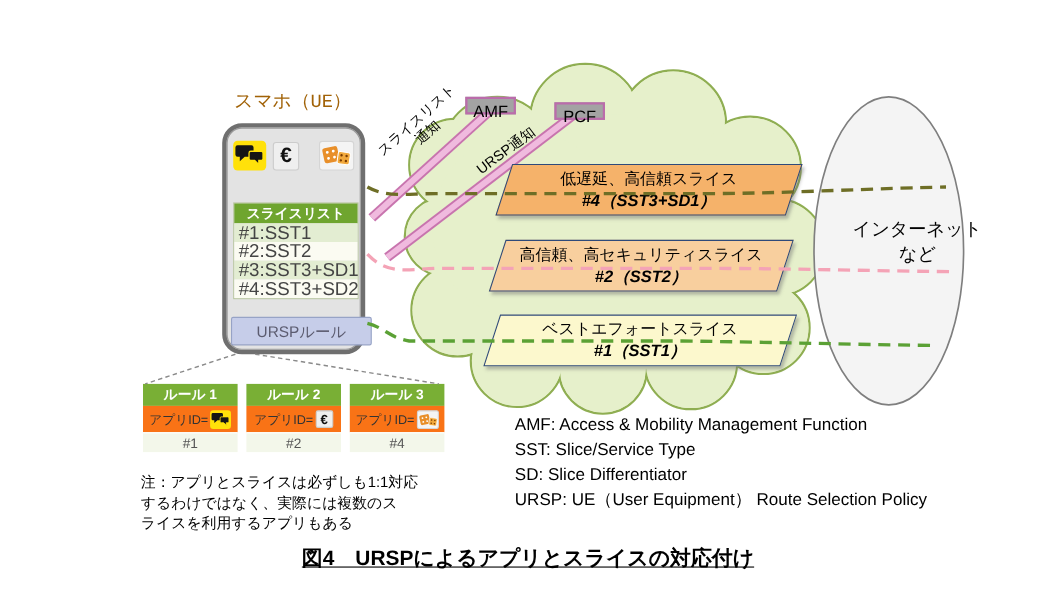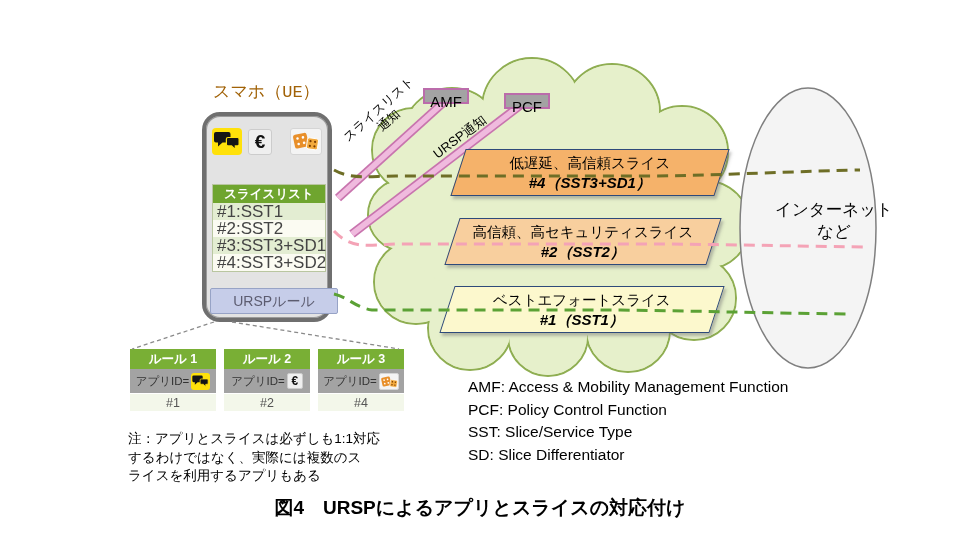--- a/index.html
+++ b/index.html
@@ -54,38 +54,38 @@
   .slice1 { left:447px; top:286px; width:270px; height:47px; background:#fcf8cd; }
 
   
   .internet-label { left:744px; top:198px; width:130px; text-align:center; font-size:16.5px;
                     color:#000; line-height:22px; white-space:pre-line;margin-left:25px; }
 
   
   .rule { top:349px; width:86px; }
   .rule-h { height:20px; background:#79af35; color:#fff; font-weight:bold; font-size:12.5px;
             text-align:center; line-height:20px; }
-  .rule-b { background:#a3a3a3; height:24px; display:flex; align-items:center; justify-content:center;
+  .rule-b { background:#f97316; height:24px; display:flex; align-items:center; justify-content:center;
             font-size:11.5px; color:#333; gap:2px; }
   .rule-n { background:#f3f7ea; border-top:1px solid #ffffff; height:18px; text-align:center;
             font-size:12.5px; color:#555; line-height:18px; }
   .r1 { left:130px; } .r2 { left:224px; } .r3 { left:318px;border-radius:30px; }
   .mini-chat { width:19px; height:17px; background:#ffe10a; border-radius:3px; display:inline-block; }
   .mini-euro { display:inline-block; width:16px; height:16px; background:#efefef; border:1px solid #ccc;
                border-radius:2px; font-weight:bold; font-size:12px; color:#111; text-align:center;
                line-height:14px; }
   .mini-dice { width:20px; height:17px; background:#f4f4f4; border:1px solid #d5d5d5;
                border-radius:2px; display:inline-block; }
 
   
   .note { left:128px; top:430px; width:330px; font-size:13.5px; color:#000; line-height:18.5px;
           white-space:pre-line; }
   .legend { left:468px; top:376px; font-size:15.5px; color:#000; line-height:22.5px; }
   .fig-title { left:160px; top:495px; width:640px; text-align:center; font-size:19px;
-               font-weight:bold; color:#000; }
+               font-weight:bold; color:#000;text-decoration:underline; }
 </style>
 </head>
 <body>
 
 <svg width="0" height="0" style="position:absolute">
   <defs>
     <symbol id="chat-sym" viewBox="0 0 30 27">
       <path d="M4 4h12.5a2 2 0 0 1 2 2v6.5a2 2 0 0 1-2 2h-6l-4.5 4v-4H4a2 2 0 0 1-2-2V6a2 2 0 0 1 2-2z" fill="#151515"></path>
       <path d="M16 9.5h9.5a1.6 1.6 0 0 1 1.6 1.6v5.2a1.6 1.6 0 0 1-1.6 1.6h-2.2v3.6l-3.8-3.6H16a1.6 1.6 0 0 1-1.6-1.6v-5.2A1.6 1.6 0 0 1 16 9.5z" fill="#151515" stroke="#ffe10a" stroke-width="1.2"></path>
     </symbol>
@@ -242,23 +242,23 @@
       </span>
     </div>
     <div class="rule-n">#4</div>
   </div>
 
   <div class="abs note">注：アプリとスライスは必ずしも1:1対応
 するわけではなく、実際には複数のス
 ライスを利用するアプリもある</div>
   <div class="abs legend">
     <div>AMF: Access &amp; Mobility Management Function</div>
-    <div>PCF: Policy Control Function</div>
     <div>SST: Slice/Service Type</div>
     <div>SD: Slice Differentiator</div>
+    <div>URSP: UE（User Equipment） Route Selection Policy</div>
   </div>
   <div class="abs fig-title">図4　URSPによるアプリとスライスの対応付け</div>
 
   <svg class="layer">
     <path d="M334,170 C352,180 368,176 396,176 L640,176 C710,176 770,172 860,170" fill="none" stroke="#6e6e26" stroke-width="3" stroke-dasharray="11 7"></path>
     <path d="M334,231 C352,250 368,245 396,244 L640,244 C716,244 780,246 866,247" fill="none" stroke="#f4a3b6" stroke-width="3" stroke-dasharray="11 7"></path>
     <path d="M334,294 C350,298 354,307 372,310 L620,310 C700,311 764,313 846,314" fill="none" stroke="#5ba135" stroke-width="3" stroke-dasharray="11 7"></path>
     <line x1="214" y1="322" x2="132" y2="349" stroke="#8a8a8a" stroke-width="1.3" stroke-dasharray="4 3"></line>
     <line x1="232" y1="322" x2="399" y2="349" stroke="#8a8a8a" stroke-width="1.3" stroke-dasharray="4 3"></line>
   </svg>

